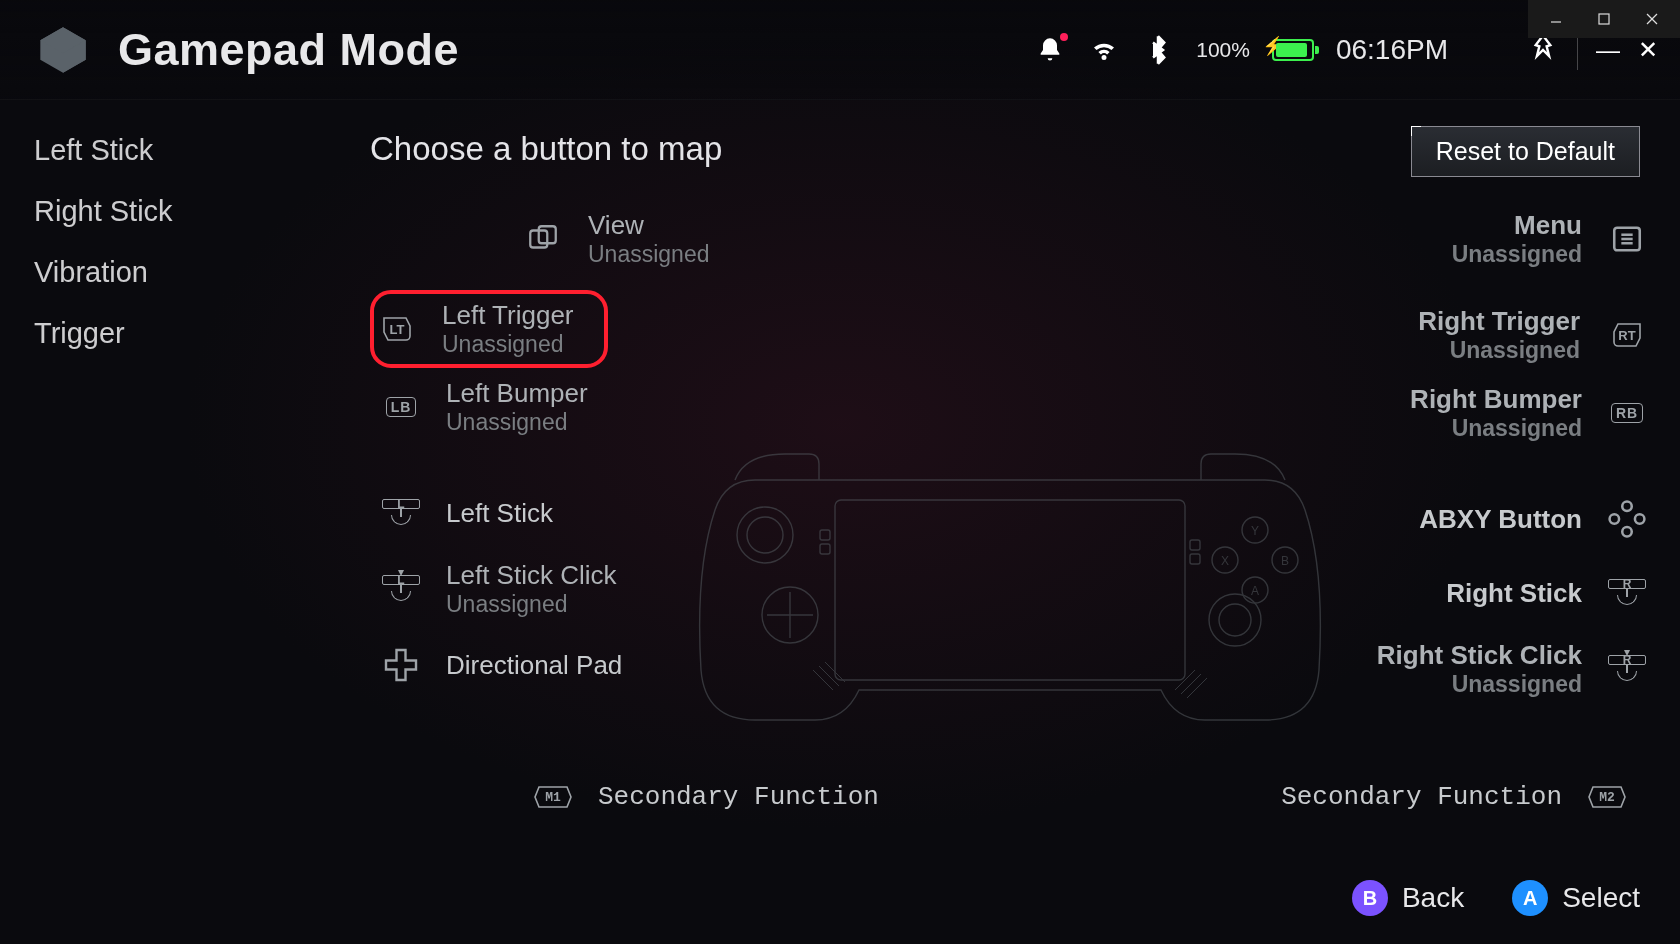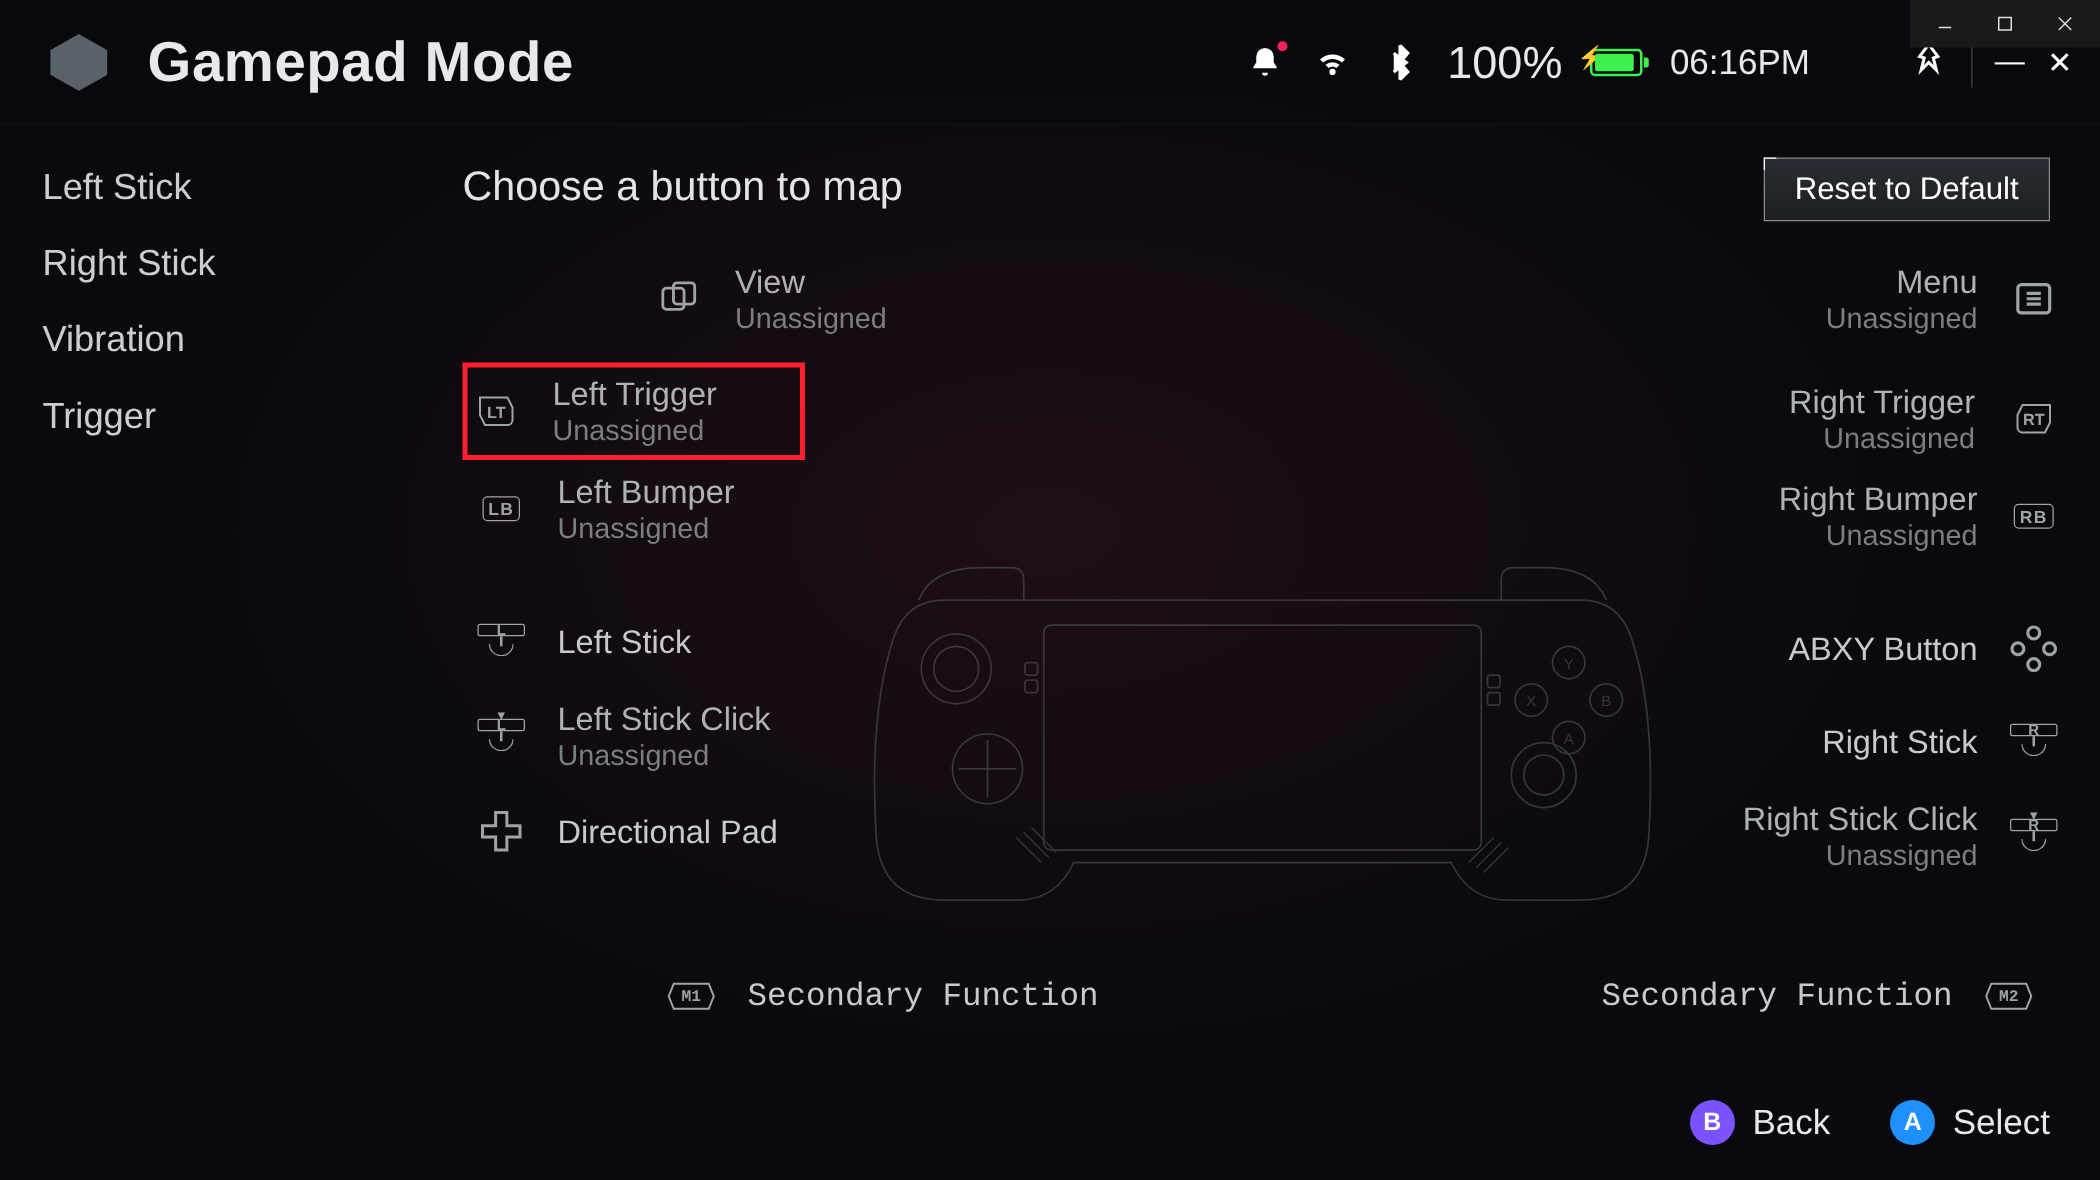--- a/index.html
+++ b/index.html
@@ -42,21 +42,21 @@
   }
   .status-tray {
     margin-left: auto; display: flex; align-items: center; gap: 22px;
     font-size: 28px; font-weight: 500;
     padding-right: 200px; 
   }
   .tray-icon { display:flex; align-items:center; justify-content:center; width:32px; height:32px; }
   .tray-icon svg { fill:#fff; }
   .notif-dot { position: relative; }
   .notif-dot::after { content:""; position:absolute; top:-1px; right:-2px; width:8px; height:8px; background:#ff1f5a; border-radius:50%; }
-  .battery-pct { font-size: 36px; }
+  .battery-pct { font-size: 21px; }
   .battery-icon { width:42px; height:22px; border:2.5px solid #3cf04e; border-radius:4px; position:relative; }
   .battery-icon::after{content:"";position:absolute;right:-7px;top:5px;width:4px;height:8px;background:#3cf04e;border-radius:0 2px 2px 0;}
   .battery-icon .fill{position:absolute;left:2px;top:2px;bottom:2px;width:82%;background:#3cf04e;border-radius:2px;}
   .battery-icon .bolt{position:absolute; left:-12px; top:-6px; font-size:18px; color:#3cf04e; font-weight:bold;}
   .clock { font-size: 28px; }
   .tray-right {
     position:absolute; right: 22px; top: 30px;
     display:flex; align-items:center; gap: 18px; z-index:40;
   }
   .tray-right .marker-icon svg{stroke:#fff;fill:none;stroke-width:2;}
@@ -124,21 +124,21 @@
   .btn-row.single .label { color:#c7cacd; }
 
   .left-col .btn-row.indent0 { padding-left: 150px; }
   .left-col .btn-row.indent1 { padding-left: 8px; }
   .left-col .btn-row.spaced-top { margin-top: 30px; }
 
   .left-col .icon-slot { order: 0; }
   .left-col .txt { order: 1; }
   .right-col .btn-row { flex-direction: row; justify-content: flex-end; text-align: right; width:100%; }
   .right-col .icon-slot { order: 1; }
-  .right-col .txt { order: 0; text-align: left; align-items:flex-end; }
+  .right-col .txt { order: 0; text-align: left; align-items:flex-end;font-weight:bold; }
   .right-col .btn-row.spaced-top { margin-top: 30px; }
 
   .highlight {
     border: 4px solid #ff1f2f;
     padding: 6px 8px 6px 12px !important;
   }
   .L1pad { padding-left: 0px !important; margin-left: 0; }
 
   .bottom-row {
     position: absolute; bottom: 0; left: 0; right: 0;
@@ -285,21 +285,21 @@
               <rect x="3" y="6" width="12" height="12" rx="2"></rect>
               <rect x="9" y="3" width="12" height="12" rx="2"></rect>
             </svg>
         </span>
         <span class="txt">
           <span class="label">View</span>
           <span class="sub">Unassigned</span>
         </span>
       </div>
 
-      <div class="btn-row indent1 highlight L1pad" style="margin-top:12px;width:274px;">
+      <div class="btn-row indent1 highlight L1pad" style="margin-top:12px;width:238px;border-radius:21px;">
         <span class="icon-slot">
           <span class="kbd-trap">
               <svg width="34" height="30" viewBox="0 0 34 30" fill="none" stroke="#9ea3a8" stroke-width="1.6">
                 <path d="M4 4h22l4 8v10a4 4 0 0 1-4 4H8l-4-8V4z"></path>
               </svg>
               <span class="t">LT</span>
             </span>
         </span>
         <span class="txt">
           <span class="label">Left Trigger</span>

